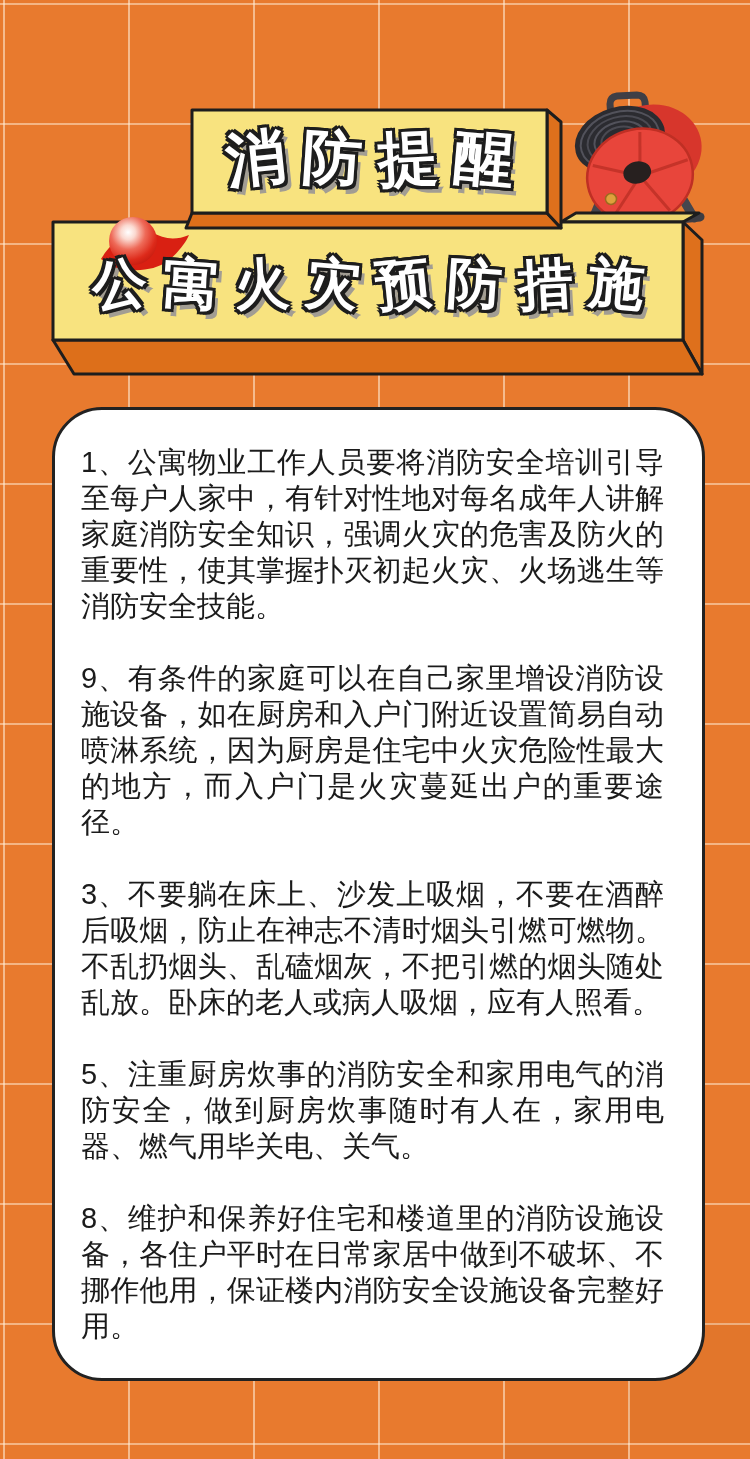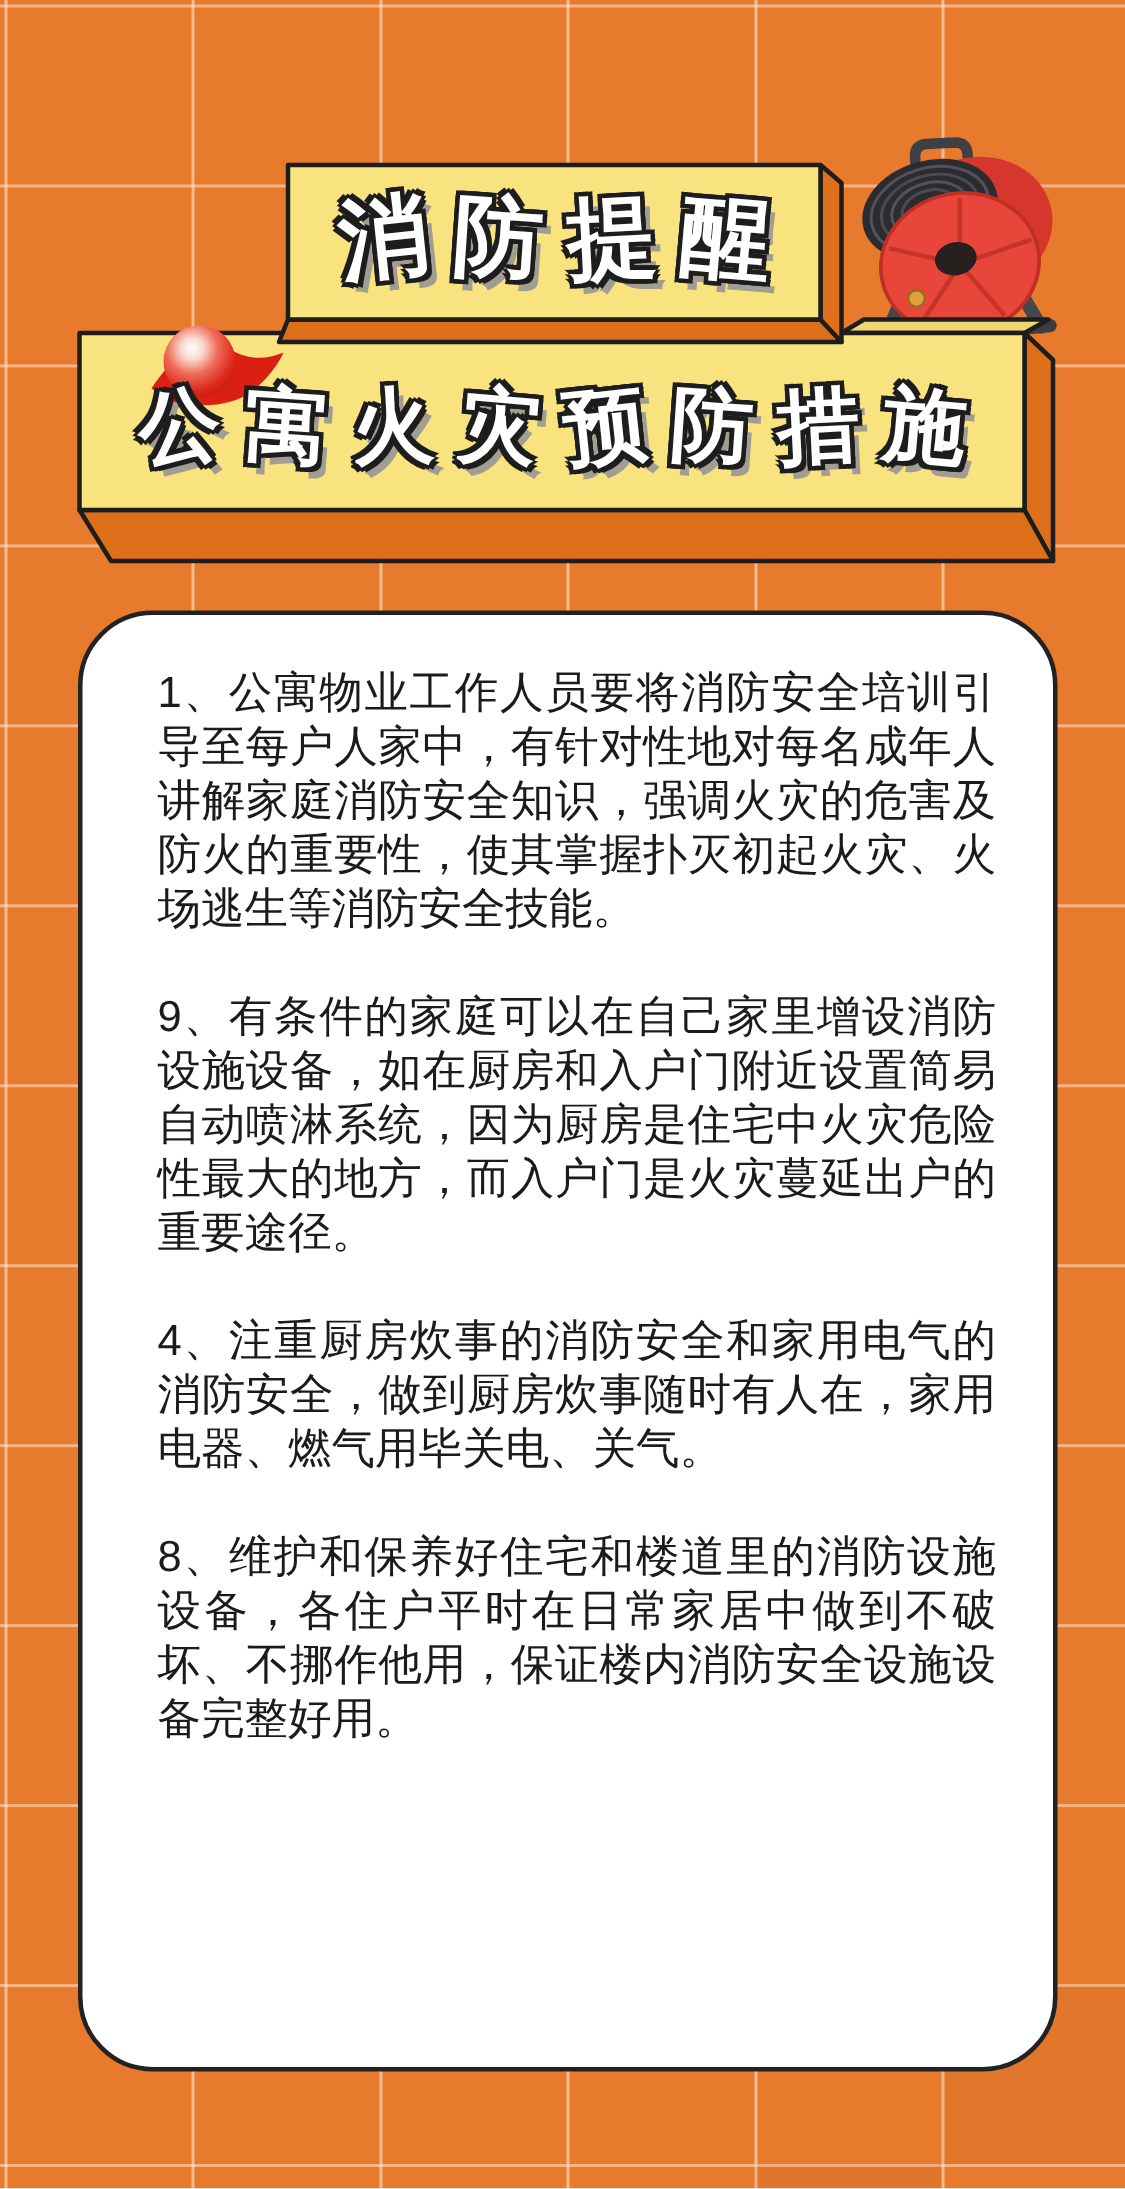--- a/index.html
+++ b/index.html
@@ -33,21 +33,21 @@
   .banner-title .ch:nth-child(4n+1){transform:rotate(-6deg);}
   .banner-title .ch:nth-child(4n+2){transform:rotate(4deg);}
   .banner-title .ch:nth-child(4n+3){transform:rotate(-3deg);}
   .banner-title .ch:nth-child(4n+4){transform:rotate(5deg);}
   .title-main{left:192px;top:108px;width:355px;height:103px;font-size:60px;}
   .title-sub{left:53px;top:230px;width:630px;height:110px;font-size:55px;}
 
   .card{
     position:absolute;left:52px;top:407px;width:653px;height:974px;
     box-sizing:border-box;background:#fff;border:3px solid #222;border-radius:50px;
-    padding:34px 38px 0 50px;z-index:4;
+    padding:34px 38px 0 26px;z-index:4;
   }
   .card p{
     margin:0 0 36px 0;font-size:29px;line-height:36px;color:#1b1b1b;
     text-align:justify;letter-spacing:0;
   }
 </style>
 </head>
 <body>
 
 <div class="stage">
@@ -127,17 +127,18 @@
       <span class="ch">灾</span>
       <span class="ch">预</span>
       <span class="ch">防</span>
       <span class="ch">措</span>
       <span class="ch">施</span>
     </div>
 
   <div class="card">
     <p>1、公寓物业工作人员要将消防安全培训引导至每户人家中，有针对性地对每名成年人讲解家庭消防安全知识，强调火灾的危害及防火的重要性，使其掌握扑灭初起火灾、火场逃生等消防安全技能。</p>
     <p>9、有条件的家庭可以在自己家里增设消防设施设备，如在厨房和入户门附近设置简易自动喷淋系统，因为厨房是住宅中火灾危险性最大的地方，而入户门是火灾蔓延出户的重要途径。</p>
-    <p>4、注重厨房炊事的消防安全和家用电气的消防安全，做到厨房炊事随时有人在，家用电器、燃气用毕关电、关气。</p>
+    <p>3、不要躺在床上、沙发上吸烟，不要在酒醉后吸烟，防止在神志不清时烟头引燃可燃物。不乱扔烟头、乱磕烟灰，不把引燃的烟头随处乱放。卧床的老人或病人吸烟，应有人照看。</p>
+    <p>5、注重厨房炊事的消防安全和家用电气的消防安全，做到厨房炊事随时有人在，家用电器、燃气用毕关电、关气。</p>
     <p>8、维护和保养好住宅和楼道里的消防设施设备，各住户平时在日常家居中做到不破坏、不挪作他用，保证楼内消防安全设施设备完整好用。</p>
   </div>
 
 </div>
 
 </body></html>

